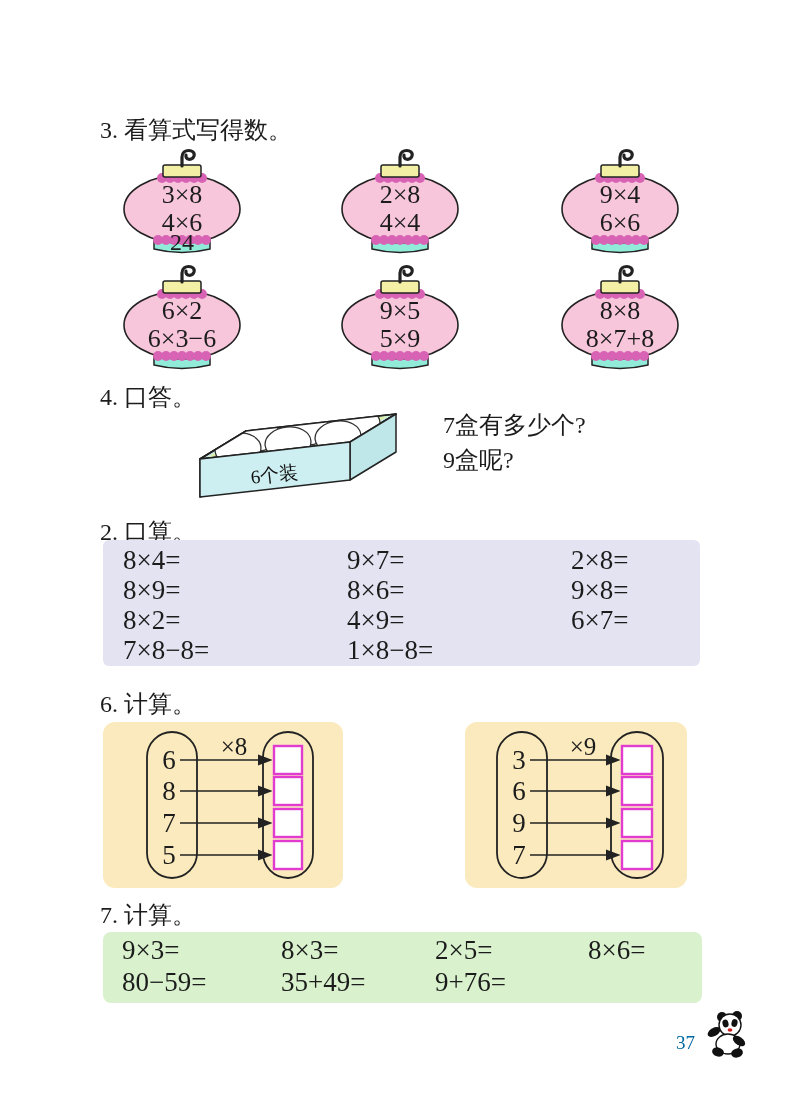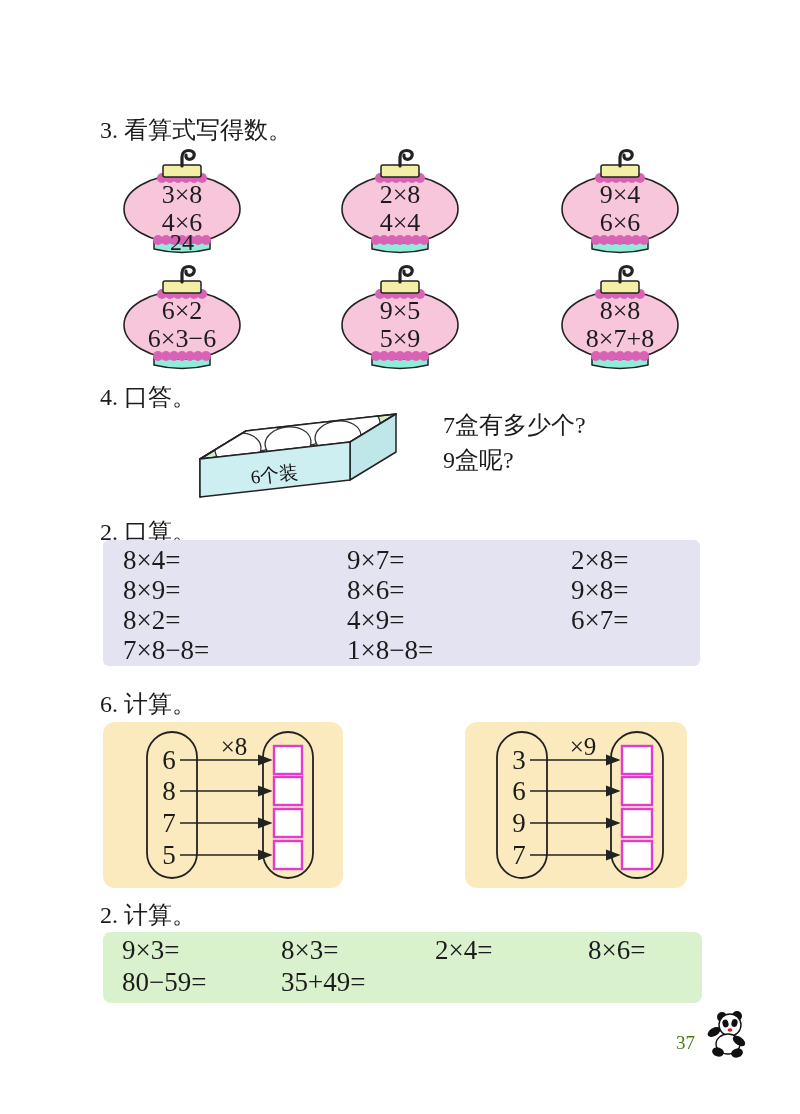--- a/index.html
+++ b/index.html
@@ -30,21 +30,21 @@
     display:grid;grid-template-columns:159px 154px 153px 1fr;grid-auto-rows:32px;
     padding:3px 0 0 19px;box-sizing:border-box;font-size:27px;}
   .panel6{background:#faeabd;border-radius:12px;}
   .p6l{left:103px;top:722px;width:240px;height:166px;}
   .p6r{left:465px;top:722px;width:222px;height:166px;}
   .diagram .capsule{fill:none;stroke:#222;stroke-width:1.8;}
   .diagram .num{font-size:27px;text-anchor:middle;fill:#1c1c1c;}
   .diagram .mult{font-size:25px;text-anchor:middle;fill:#1c1c1c;}
   .diagram .ansbox{fill:#ffffff;stroke:#e23bd0;stroke-width:2.4;}
   .diagram .arrow{stroke:#222;stroke-width:1.6;}
-  .pagenum{font-size:19px;color:#4d7c0f;text-align:right;}
+  .pagenum{font-size:19px;color:#0369a1;text-align:right;}
 </style>
 </head>
 <body>
 
 <svg width="0" height="0" style="position:absolute" aria-hidden="true">
   <defs>
     <marker id="arr" markerWidth="9" markerHeight="8" refX="7.5" refY="3.5" orient="auto">
       <path d="M0,0 L9,3.5 L0,7 Z" fill="#222"></path>
     </marker>
   </defs>
@@ -292,29 +292,30 @@
     <rect class="ansbox" x="157" y="87" width="30" height="28"></rect>
     <rect class="ansbox" x="157" y="119" width="30" height="28"></rect>
     <text class="mult" x="118" y="33">×9</text>
     <text class="num" x="54" y="47">3</text>
     <text class="num" x="54" y="78">6</text>
     <text class="num" x="54" y="110">9</text>
     <text class="num" x="54" y="142">7</text>
   </svg>
 </div>
 
-<div class="abs sec-title" style="left:100px;top:899px">2. 计算。</div>
+<div class="abs sec-title" style="left:100px;top:899px">7. 计算。</div>
 
 <div class="abs panel7">
   <span>9×3=</span>
   <span>8×3=</span>
-  <span>2×4=</span>
+  <span>2×5=</span>
   <span>8×6=</span>
   <span>80−59=</span>
   <span>35+49=</span>
+  <span>9+76=</span>
 </div>
 
 <div class="abs pagenum" style="left:676px;top:1032px">37</div>
 
 <svg class="abs" style="left:703px;top:1010px" width="50" height="50" viewBox="0 0 50 50">
 
   <circle cx="19" cy="7" r="5" fill="#111"></circle>
   <circle cx="34" cy="6" r="5" fill="#111"></circle>
 
   <circle cx="27" cy="15" r="11" fill="#fff" stroke="#111" stroke-width="1.4"></circle>

